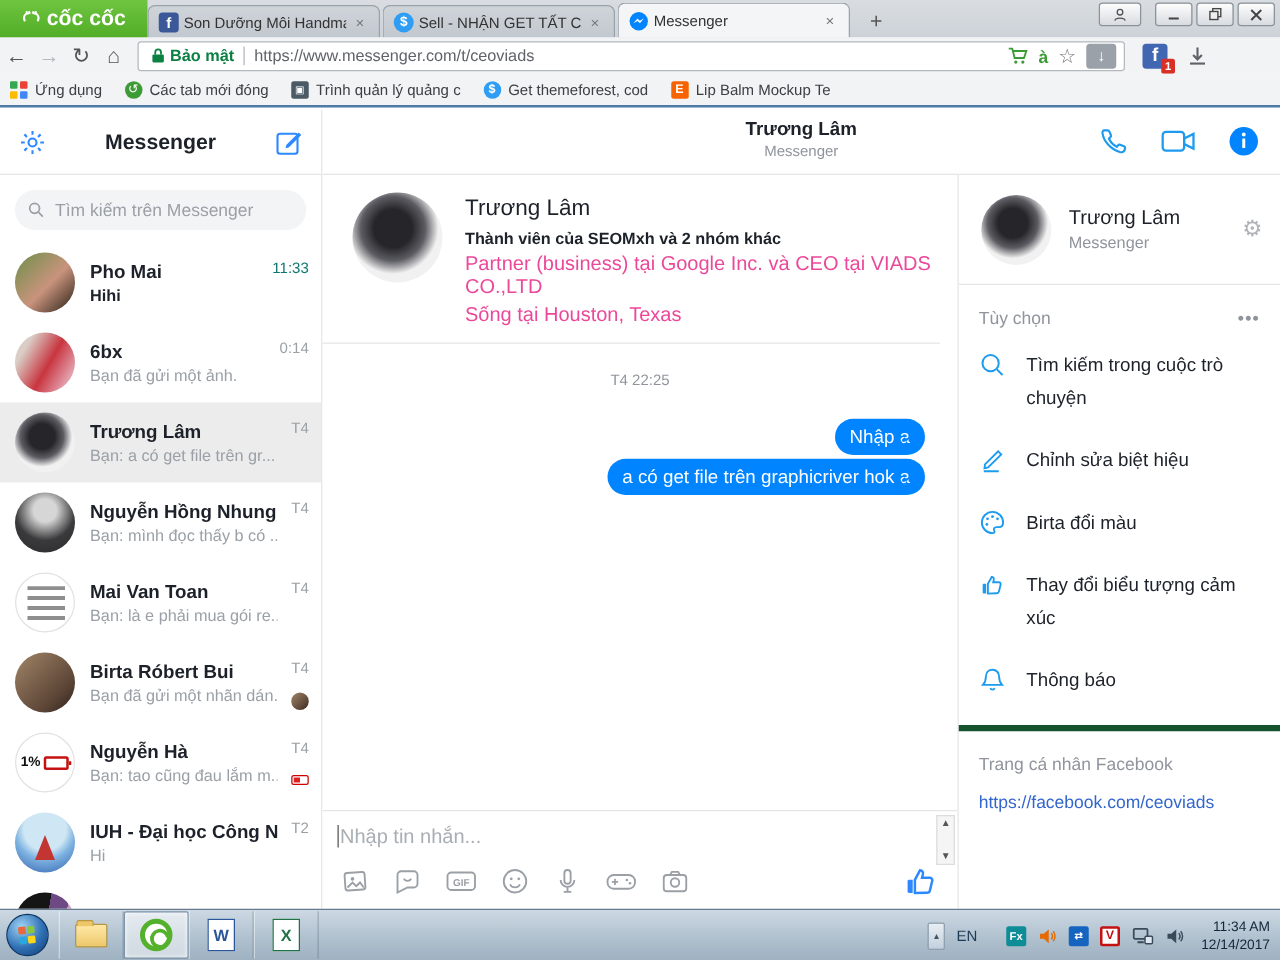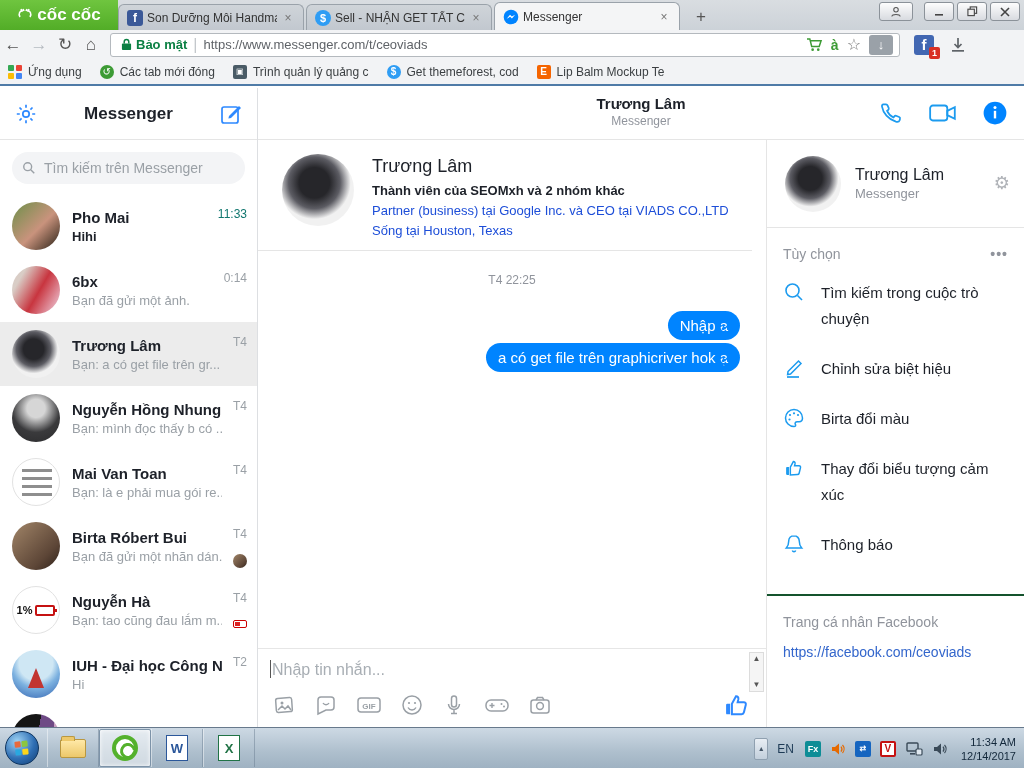--- a/index.html
+++ b/index.html
@@ -90,21 +90,21 @@
   .mh-title { font-size:15px; font-weight:bold; color:#1d2129; }
   .mh-sub { font-size:12px; color:#90949c; margin-top:2px; }
   .mh-icons { position:absolute; right:16px; top:12px; display:flex; align-items:center; gap:24px; }
 
   
   .chat { position:absolute; left:258px; top:52px; width:508px; height:587px; background:#fff; overflow:hidden; }
   .profile-block { padding:14px 0 12px 24px; border-bottom:1px solid #e5e5e5; display:flex; gap:18px; margin-right:14px; }
   .pb-av { width:72px; height:72px; border-radius:50%; flex:0 0 72px; }
   .pb-name { font-size:18px; color:#1d2129; margin-top:2px; }
   .pb-line1 { font-size:13px; font-weight:bold; color:#1d2129; margin-top:6px; }
-  .pb-gray { font-size:13px; color:#1d4ed8; margin-top:5px; }
+  .pb-gray { font-size:16px; color:#ec4899; margin-top:5px; }
   .msg-area { position:relative; height:330px; }
   .msg-ts { text-align:center; font-size:12px; color:#90949c; padding-top:22px; }
   .msg-row { display:flex; justify-content:flex-end; align-items:flex-end; margin:3px 26px 3px 0; }
   .msg-row:first-of-type { margin-top:22px; }
   .bubble { background:#0084ff; color:#fff; font-size:15px; padding:6px 12px; border-radius:18px; max-width:360px; }
   .mcheck { width:16px; height:16px; margin:0 0 2px 6px; position:absolute; right:6px; }
   .msg-row { position:relative; }
 
   .composer { position:absolute; left:0; bottom:0; width:508px; height:79px; border-top:1px solid #e6e6e6; background:#fff; }
   .composer .ph { position:absolute; left:14px; top:12px; font-size:16px; color:#a8aeb4; }
@@ -121,40 +121,40 @@
   .dt-av { width:56px; height:56px; border-radius:50%; flex:0 0 56px; }
   .dt-name { font-size:16px; color:#1d2129; }
   .dt-sub { font-size:13px; color:#90949c; margin-top:2px; }
   .dt-gear { position:absolute; right:14px; top:32px; font-size:18px; color:#b0b3b8; }
   .dt-opts-head { display:flex; align-items:center; padding:18px 16px 6px; }
   .dt-opts-title { flex:1; font-size:14px; color:#90949c; }
   .dt-dots { font-size:14px; color:#90949c; letter-spacing:1px; font-weight:bold; }
   .opt { display:flex; align-items:flex-start; padding:12px 16px; gap:16px; }
   .opt .oic { flex:0 0 22px; margin-top:1px; }
   .opt .olabel { font-size:15px; color:#1d2129; line-height:26px; width:186px; }
-  .dt-fb { border-top:2px solid #14532d; margin-top:24px; padding:18px 16px 0; }
+  .dt-fb { border-top:5px solid #14532d; margin-top:10px; padding:18px 16px 0; }
   .dt-fb-title { font-size:14px; color:#90949c; }
   .dt-fb-link { font-size:14px; color:#3366cc; margin-top:14px; }
 
   
   .taskbar { position:absolute; left:0; top:727px; width:1024px; height:41px; background:linear-gradient(#cdd9e4,#aebfcd 60%,#9fb2c2); border-top:1px solid #67798c; display:flex; align-items:center; }
   .orb { width:34px; height:34px; border-radius:50%; margin:0 8px 0 5px; background:radial-gradient(circle at 35% 30%, #9fd4f5, #2f6fb4 55%, #123d72); border:1px solid #0e3560; position:relative; }
   .orb .flag { position:absolute; left:9px; top:9px; width:14px; height:14px; display:grid; grid-template-columns:6px 6px; grid-gap:1px; transform:rotate(-6deg); }
   .orb .flag span { width:6px; height:6px; border-radius:1px; }
   .tb-slot { width:52px; height:38px; display:flex; align-items:center; justify-content:center; border-left:1px solid rgba(255,255,255,.45); border-right:1px solid rgba(100,120,140,.45); }
   .tb-slot.active { background:rgba(255,255,255,.5); box-shadow:inset 0 0 4px rgba(255,255,255,.9); border:1px solid #7d93a8; border-radius:2px; }
   .folder { position:relative; width:26px; height:19px; background:linear-gradient(#ffe9a8,#edc86a); border:1px solid #b9973f; border-radius:2px; }
   .folder::before { content:""; position:absolute; left:0; top:-4px; width:12px; height:4px; background:#edc86a; border:1px solid #b9973f; border-bottom:none; border-radius:2px 2px 0 0; }
   .cc-ball { width:26px; height:26px; border-radius:50%; background:#fff; border:4px solid #54b12c; position:relative; }
   .cc-ball::after { content:""; position:absolute; left:4px; top:4px; width:10px; height:10px; border-radius:50%; border:3px solid #54b12c; border-right-color:transparent; transform:rotate(35deg); }
   .doc { width:22px; height:26px; background:#fff; border:1px solid #9aa4b0; display:flex; align-items:center; justify-content:center; font-weight:bold; font-size:13px; }
   .doc.word { color:#2b579a; border-color:#2b579a; }
   .doc.excel { color:#217346; border-color:#217346; }
   .tray { position:absolute; right:0; top:0; height:41px; display:flex; align-items:center; gap:9px; padding-right:8px; }
-  .tray-lang { font-size:12px; color:#1d3a55; margin-right:2px; }
+  .tray-lang { font-size:12px; color:#1d3a55; margin-right:14px; }
   .tray-ic { width:16px; height:16px; display:flex; align-items:center; justify-content:center; font-size:9px; font-weight:bold; }
   .ti-fx { background:#0e8d96; color:#fff; border-radius:2px; }
   .ti-blue { background:#1565c0; color:#fff; border-radius:2px; font-size:8px; }
   .ti-v { background:#fff; color:#c51111; border:2px solid #c51111; border-radius:2px; font-size:10px; }
   .clock { text-align:right; font-size:11px; color:#12273a; line-height:14px; margin-left:4px; }
   .tray-expander { width:14px; height:22px; background:linear-gradient(#e8eef4,#c3d0dc); border:1px solid #8fa0b0; border-radius:2px; font-size:8px; color:#456; display:flex; align-items:center; justify-content:center; }
 </style>
 </head>
 <body>
 

